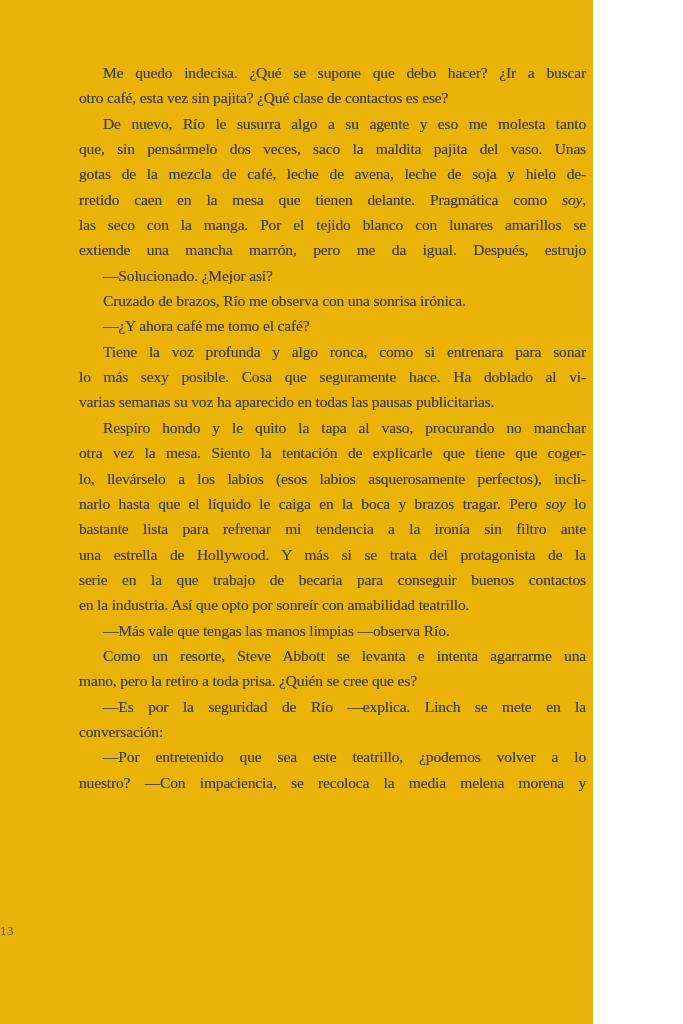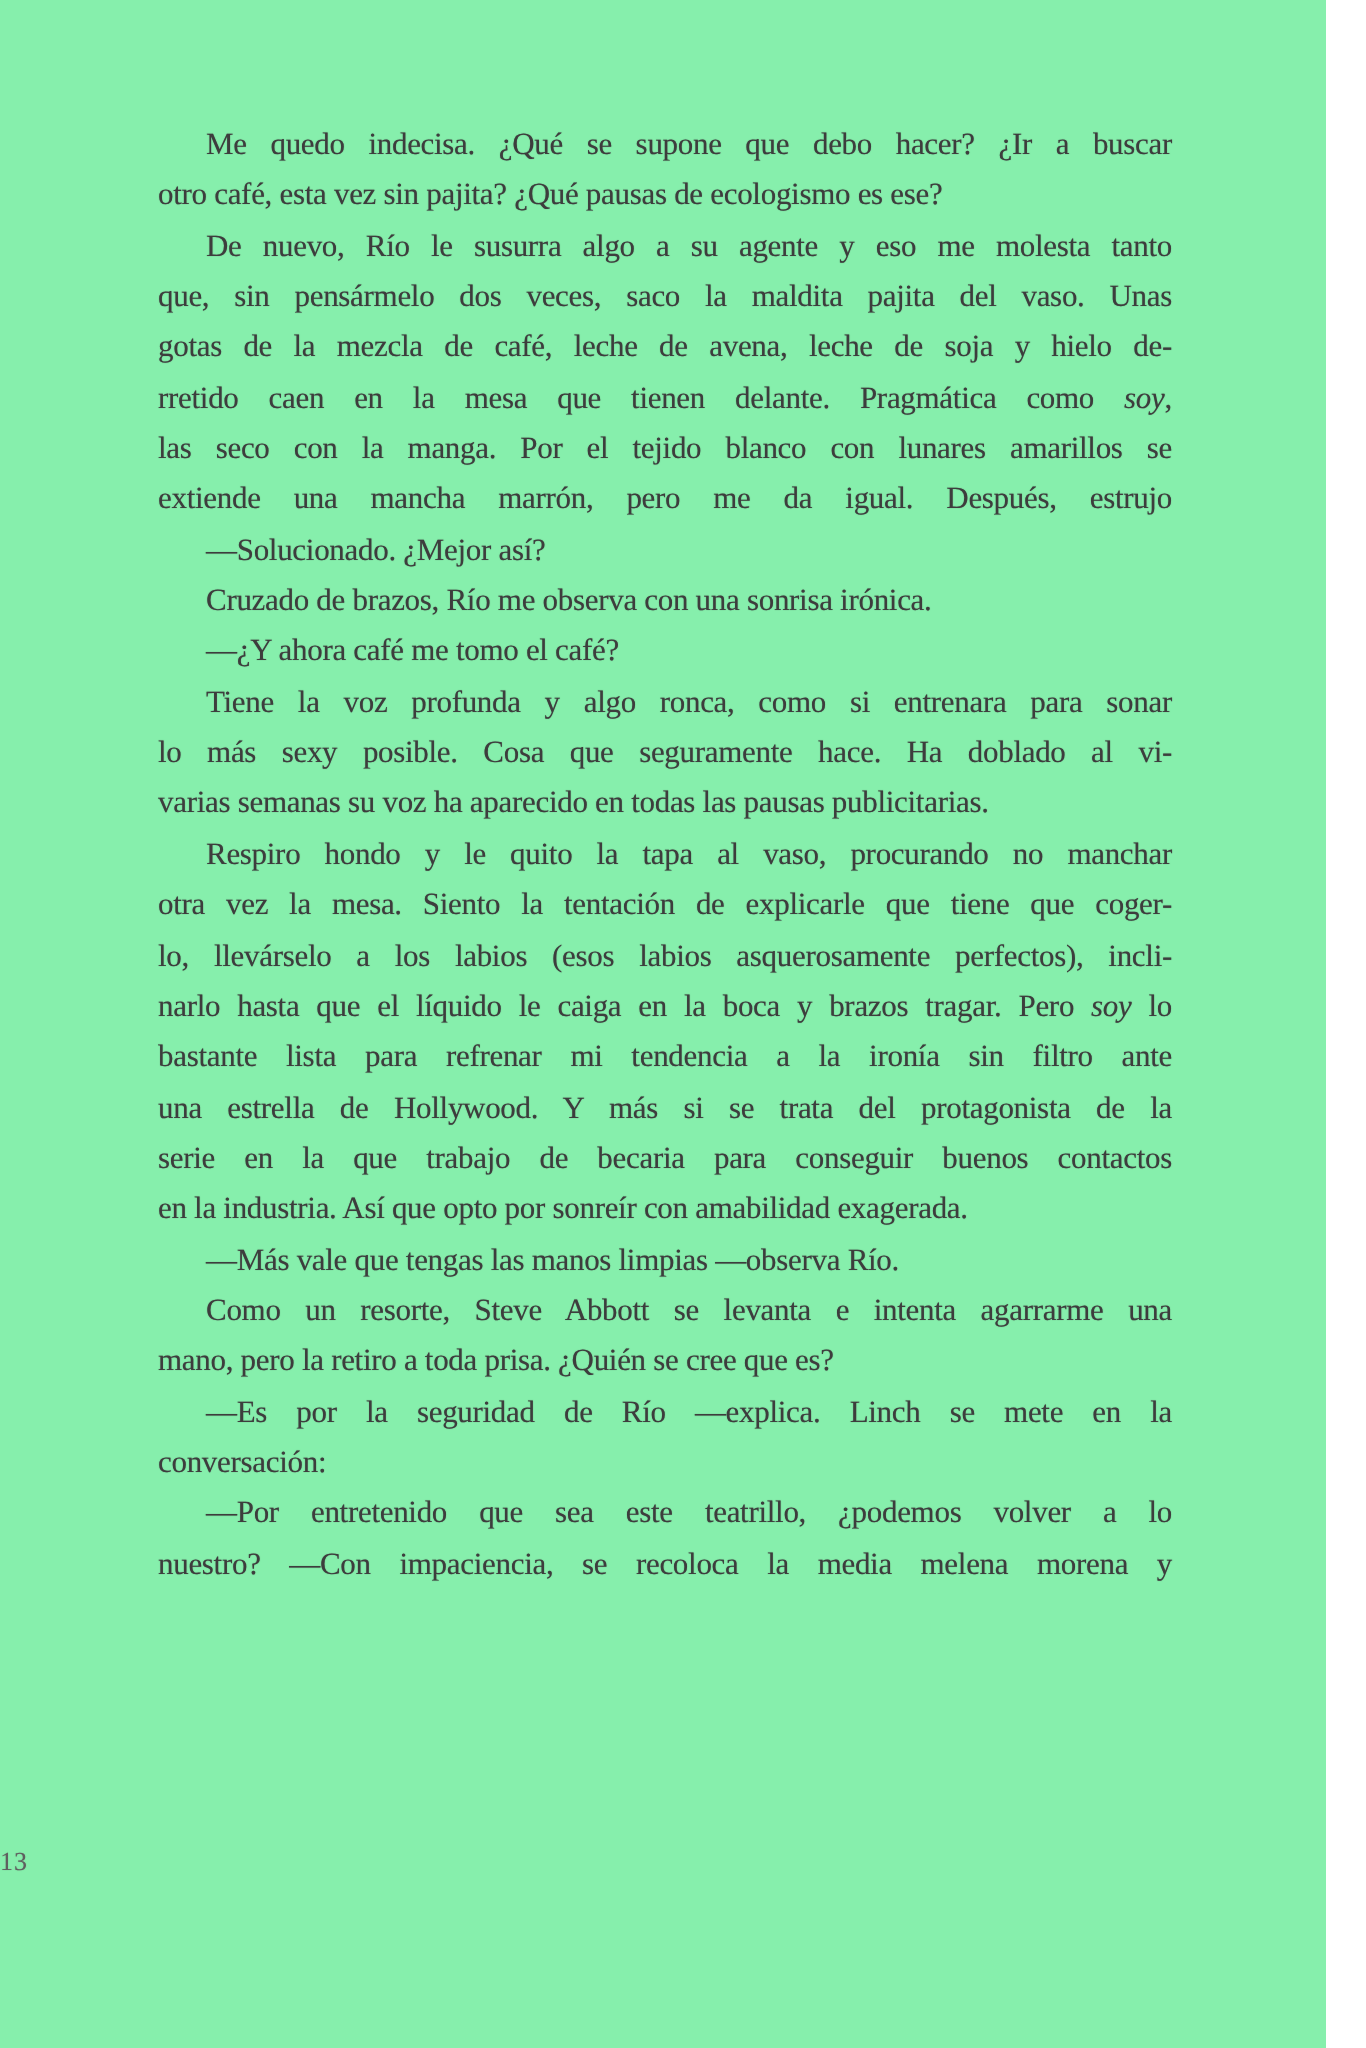--- a/index.html
+++ b/index.html
@@ -2,25 +2,24 @@
 <html lang="es"><head>
 <meta charset="utf-8">
 <style>
   html, body {
     margin: 0;
     padding: 0;
     background: #ffffff;
   }
   .page {
     position: relative;
-    width: 650px;
+    width: 593px;
     height: 1024px;
-    background: #86efac;
+    background: #eab308;
     overflow: hidden;
-    padding-left: 13px;
   }
   .text-block {
     position: absolute;
     left: 79px;
     top: 60px;
     width: 507px;
     font-family: "Liberation Serif", "DejaVu Serif", serif;
     font-size: 15.5px;
     letter-spacing: -0.15px;
     line-height: 25.35px;
@@ -53,41 +52,41 @@
     color: #5f5f5f;
     text-shadow: 0 0 0.5px rgba(95,95,95,0.5);
   }
 </style>
 </head>
 <body>
 
 <div class="page">
   <div class="text-block">
       <div class="line para-first">Me quedo indecisa. ¿Qué se supone que debo hacer? ¿Ir a buscar</div>
-      <div class="line para-last">otro café, esta vez sin pajita? ¿Qué pausas de ecologismo es ese?</div>
+      <div class="line para-last">otro café, esta vez sin pajita? ¿Qué clase de contactos es ese?</div>
       <div class="line para-first">De nuevo, Río le susurra algo a su agente y eso me molesta tanto</div>
       <div class="line">que, sin pensármelo dos veces, saco la maldita pajita del vaso. Unas</div>
       <div class="line">gotas de la mezcla de café, leche de avena, leche de soja y hielo de-</div>
       <div class="line"><span>rretido caen en la mesa que tienen delante. Pragmática como </span><em>soy</em><span>,</span></div>
       <div class="line">las seco con la manga. Por el tejido blanco con lunares amarillos se</div>
       <div class="line">extiende una mancha marrón, pero me da igual. Después, estrujo</div>
       <div class="line para-first para-last">—Solucionado. ¿Mejor así?</div>
       <div class="line para-first para-last">Cruzado de brazos, Río me observa con una sonrisa irónica.</div>
       <div class="line para-first para-last">—¿Y ahora café me tomo el café?</div>
       <div class="line para-first">Tiene la voz profunda y algo ronca, como si entrenara para sonar</div>
       <div class="line">lo más sexy posible. Cosa que seguramente hace. Ha doblado al vi-</div>
       <div class="line para-last">varias semanas su voz ha aparecido en todas las pausas publicitarias.</div>
       <div class="line para-first">Respiro hondo y le quito la tapa al vaso, procurando no manchar</div>
       <div class="line">otra vez la mesa. Siento la tentación de explicarle que tiene que coger-</div>
       <div class="line">lo, llevárselo a los labios (esos labios asquerosamente perfectos), incli-</div>
       <div class="line"><span>narlo hasta que el líquido le caiga en la boca y brazos tragar. Pero </span><em>soy</em><span> lo</span></div>
       <div class="line">bastante lista para refrenar mi tendencia a la ironía sin filtro ante</div>
       <div class="line">una estrella de Hollywood. Y más si se trata del protagonista de la</div>
       <div class="line">serie en la que trabajo de becaria para conseguir buenos contactos</div>
-      <div class="line para-last">en la industria. Así que opto por sonreír con amabilidad exagerada.</div>
+      <div class="line para-last">en la industria. Así que opto por sonreír con amabilidad teatrillo.</div>
       <div class="line para-first para-last">—Más vale que tengas las manos limpias —observa Río.</div>
       <div class="line para-first">Como un resorte, Steve Abbott se levanta e intenta agarrarme una</div>
       <div class="line para-last">mano, pero la retiro a toda prisa. ¿Quién se cree que es?</div>
       <div class="line para-first">—Es por la seguridad de Río —explica. Linch se mete en la</div>
       <div class="line para-last">conversación:</div>
       <div class="line para-first">—Por entretenido que sea este teatrillo, ¿podemos volver a lo</div>
       <div class="line">nuestro? —Con impaciencia, se recoloca la media melena morena y</div>
     </div>
   <div class="page-number">13</div>
 </div>

